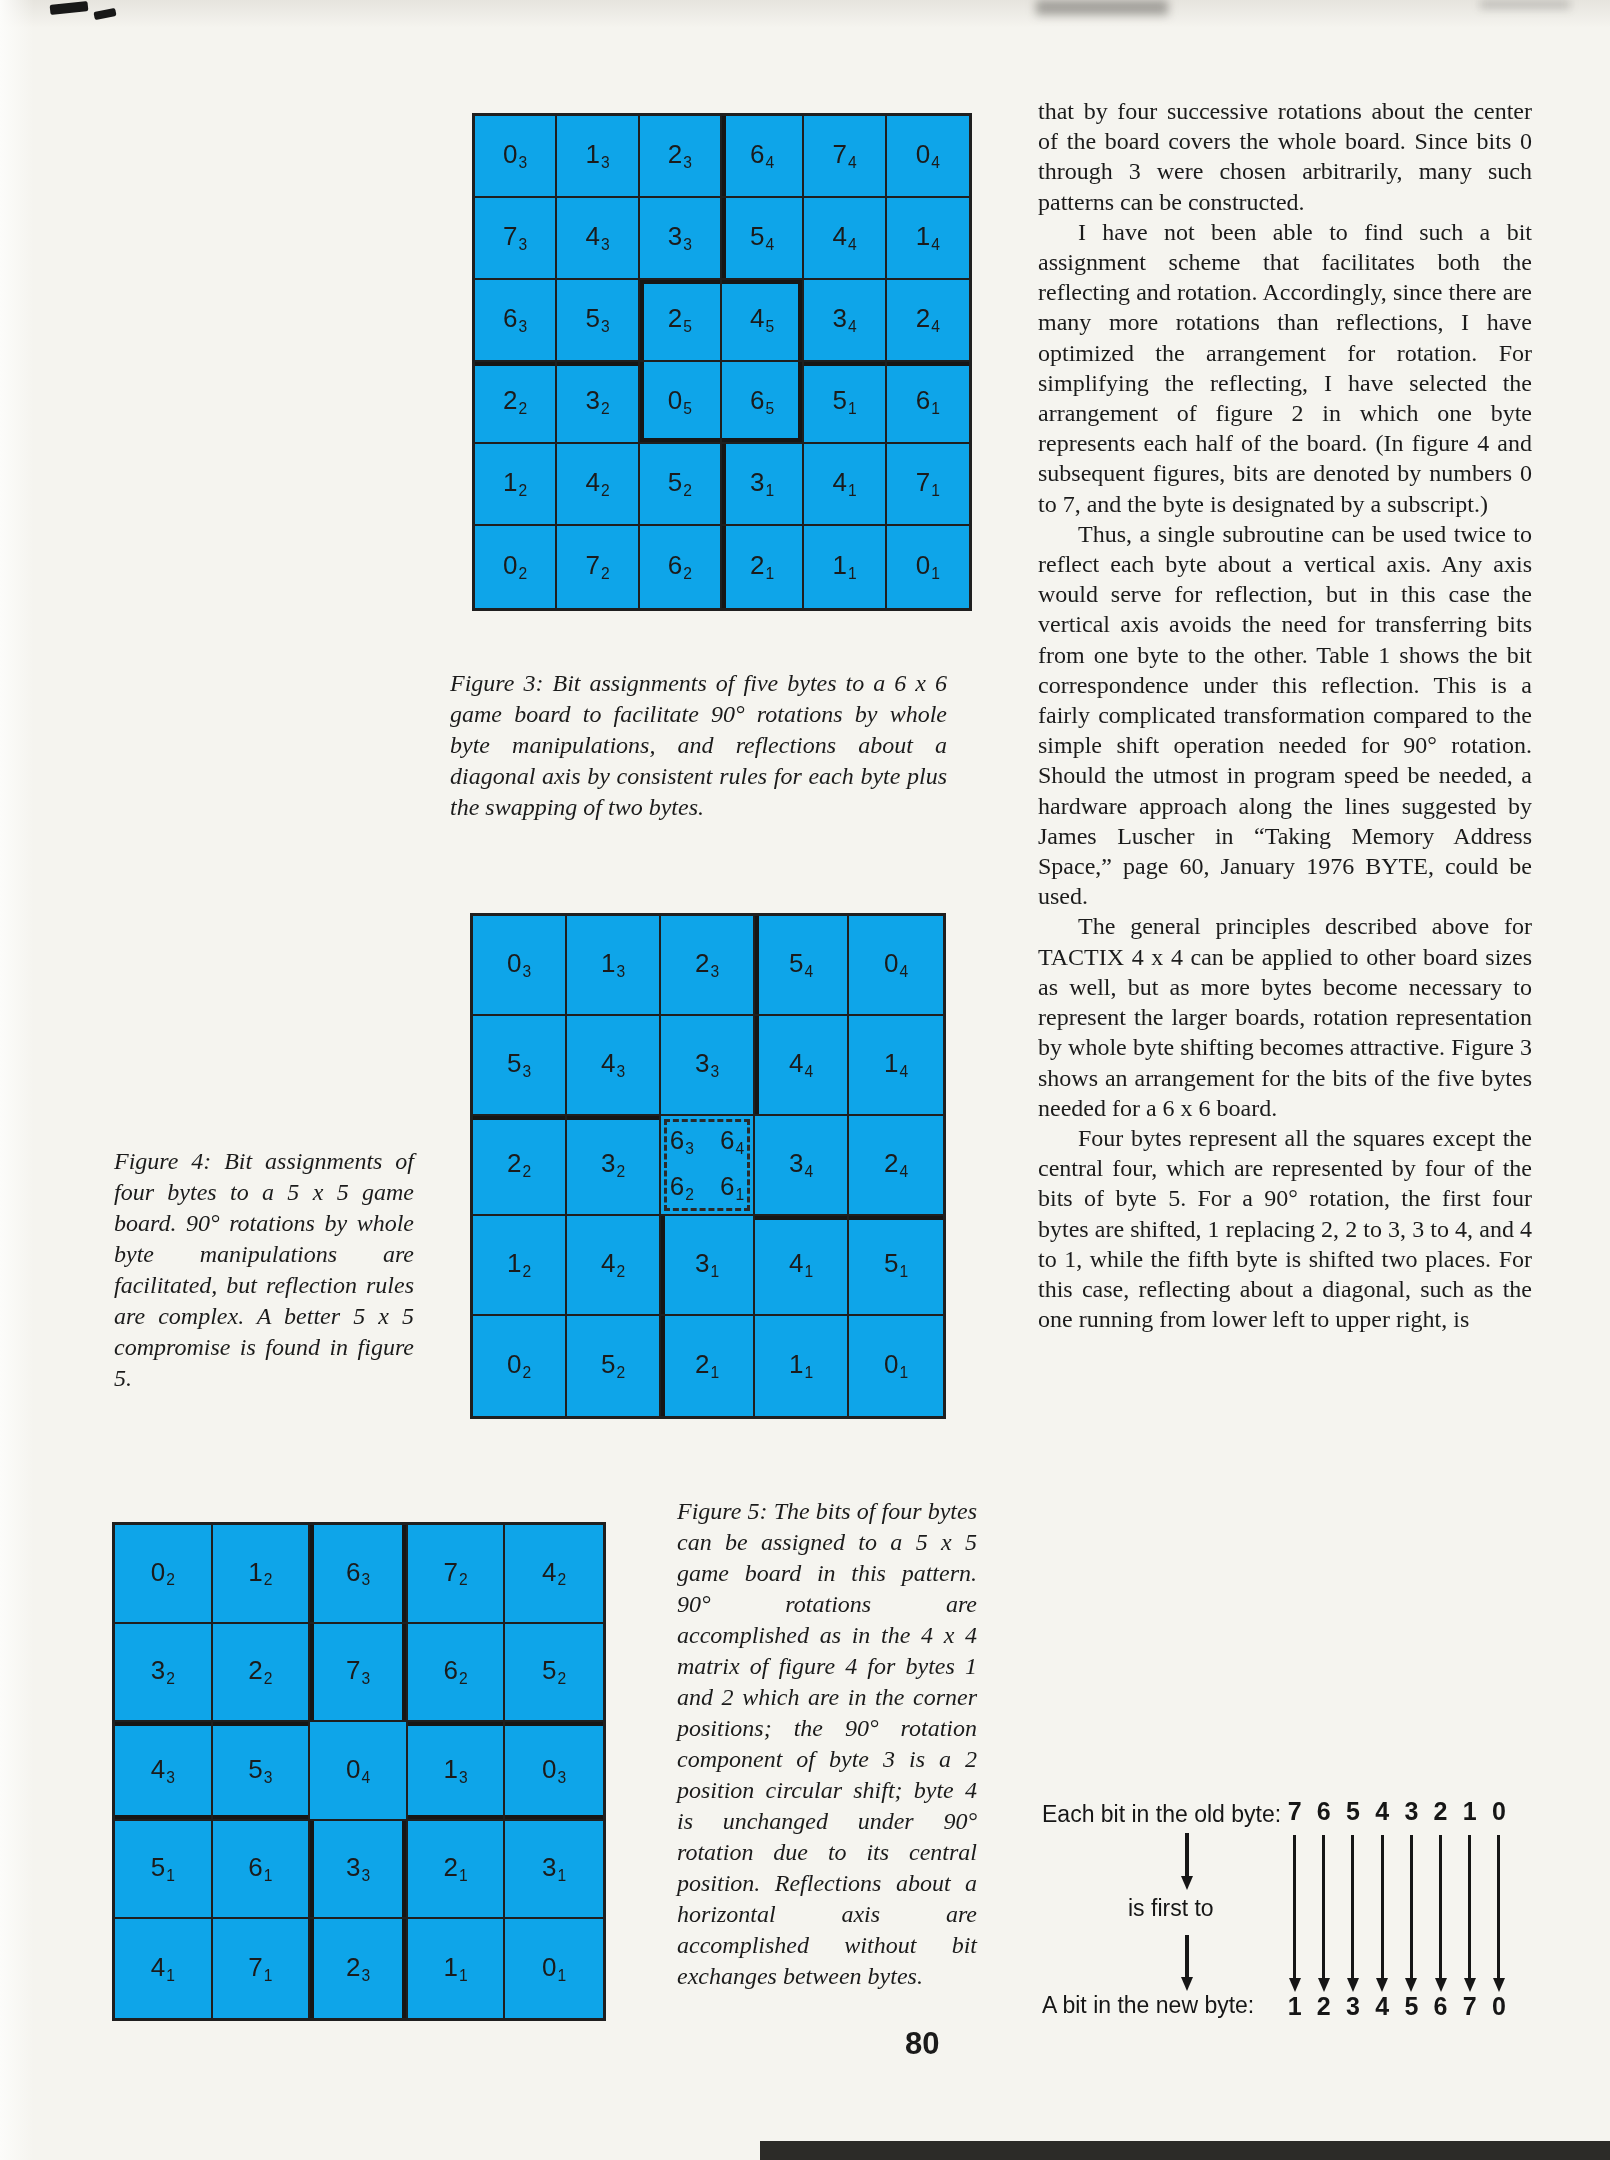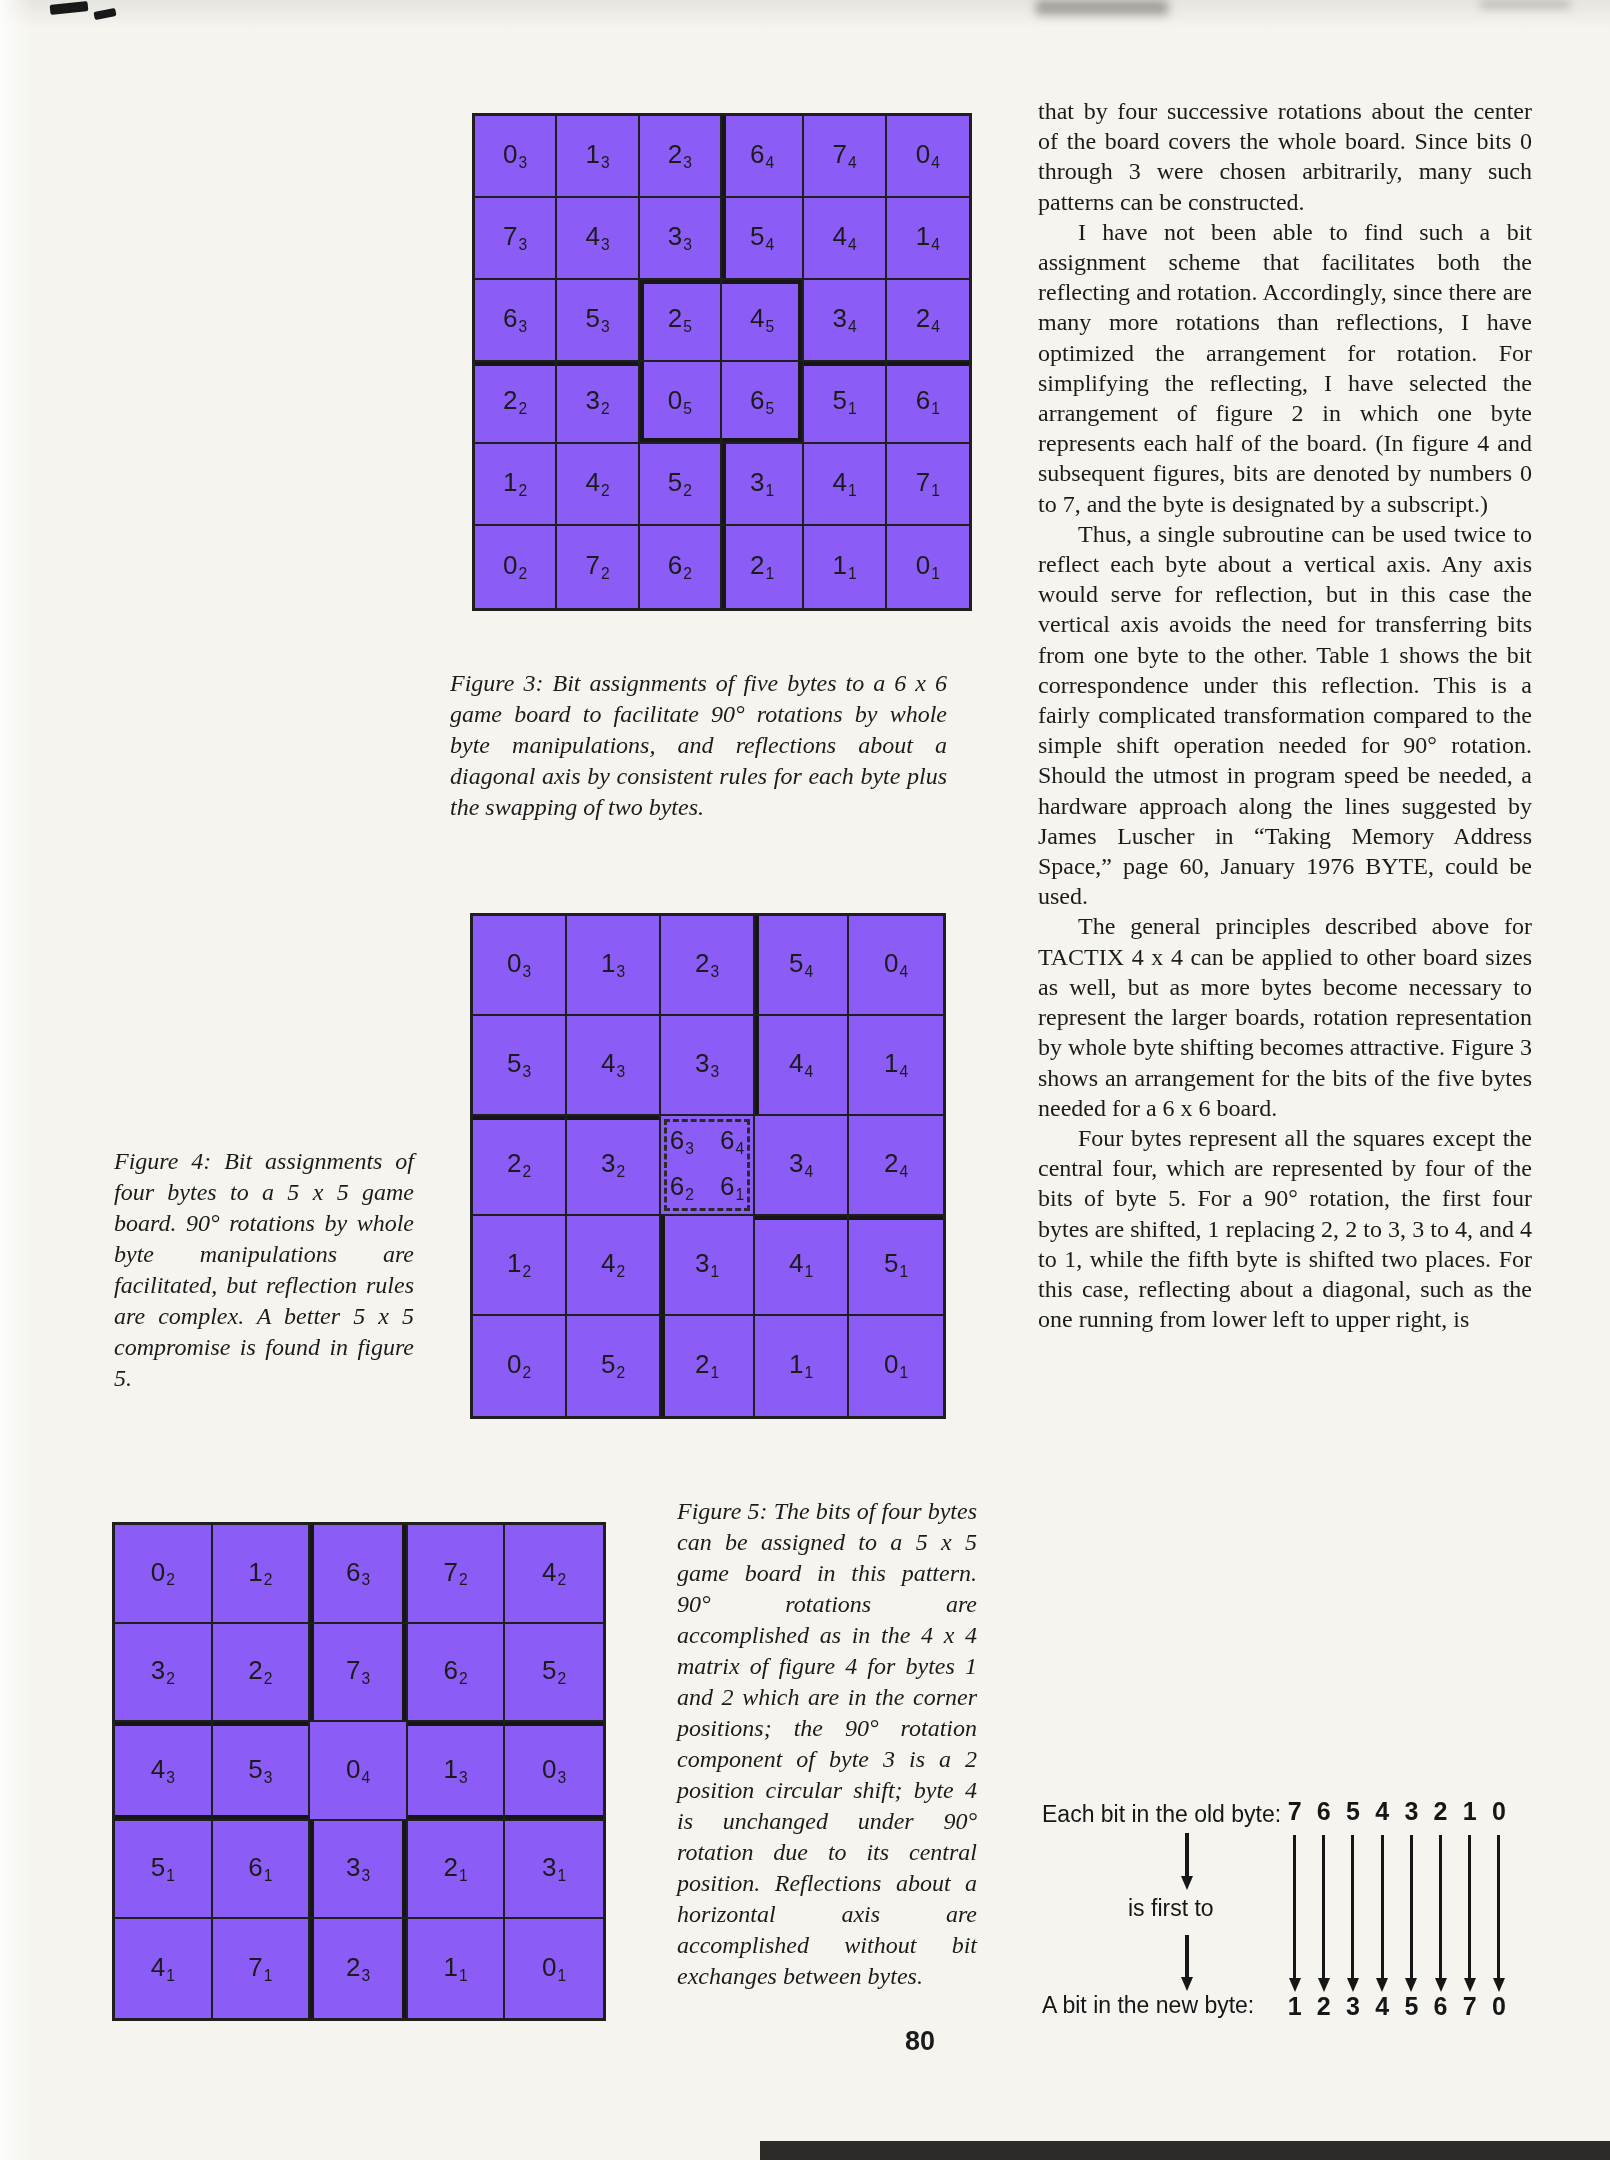--- a/index.html
+++ b/index.html
@@ -1,20 +1,20 @@
 <!DOCTYPE html>
 <html><head>
 <meta charset="utf-8">
 <style>
   html,body{margin:0;padding:0;background:#d8d6d0;}
   .page{position:relative;width:1610px;height:2160px;background:#f5f4ef;overflow:hidden;
         font-family:"Liberation Serif",serif;color:#1b1b1b;}
 
   
-  .grid{position:absolute;display:grid;border:3px solid #1f1f1f;background:#8b5cf6;}
+  .grid{position:absolute;display:grid;border:3px solid #1f1f1f;background:#0ea5e9;}
   #fig3-grid{left:472px;top:113px;width:494px;height:492px;
              grid-template-columns:repeat(6,1fr);grid-template-rows:repeat(6,1fr);}
   #fig4-grid{left:470px;top:913px;width:470px;height:500px;
              grid-template-columns:repeat(5,1fr);grid-template-rows:repeat(5,1fr);}
   #fig5-grid{left:112px;top:1522px;width:488px;height:493px;
              grid-template-columns:repeat(5,1fr);grid-template-rows:repeat(5,1fr);}
   .cell{position:relative;border-right:2px solid #1f1f1f;border-bottom:2px solid #1f1f1f;
         display:flex;flex-direction:column;align-items:center;justify-content:center;
         font-family:"Liberation Sans",sans-serif;font-size:26px;line-height:1;}
   .cell.lc{border-right:none}
@@ -39,21 +39,21 @@
       font-family:"Liberation Sans",sans-serif;}
   .t2label{position:absolute;font-size:23px;white-space:nowrap;color:#161616;text-align:center;}
   .bitrow{position:absolute;display:flex;}
   .bit{width:29.2px;text-align:center;font-size:25px;font-weight:600;color:#161616;}
   .varrow{position:absolute;width:3px;background:#161616;}
   .varrow::after{content:"";position:absolute;left:50%;transform:translateX(-50%);bottom:-14px;
                  border:6.5px solid transparent;border-top:14px solid #161616;border-bottom:none;}
   .larrow{width:4px;}
 
   .pageno{position:absolute;left:905px;top:2026px;font-family:"Liberation Sans",sans-serif;
-          font-weight:bold;font-size:27px;}
+          font-weight:bold;font-size:31px;}
 
   
   .artifact{position:absolute;pointer-events:none;}
   .art-top{left:0;top:0;width:1610px;height:28px;background:linear-gradient(#e6e4de,rgba(230,228,222,0));}
   .art-left{left:0;top:0;width:34px;height:2160px;background:linear-gradient(90deg,#fcfcfa,rgba(252,252,250,0));}
   .art-tl1{left:50px;top:3px;width:38px;height:10px;background:#181818;border-radius:2px;transform:rotate(-6deg);}
   .art-tl2{left:94px;top:10px;width:22px;height:8px;background:#181818;border-radius:2px;transform:rotate(-11deg);}
   .art-tr{left:1036px;top:0;width:132px;height:15px;background:rgba(55,53,48,0.4);filter:blur(5px);}
   .art-tr2{left:1480px;top:0;width:90px;height:9px;background:rgba(55,53,48,0.22);filter:blur(4px);}
   .art-bottom{left:760px;top:2141px;width:850px;height:19px;background:#2c2b28;}

